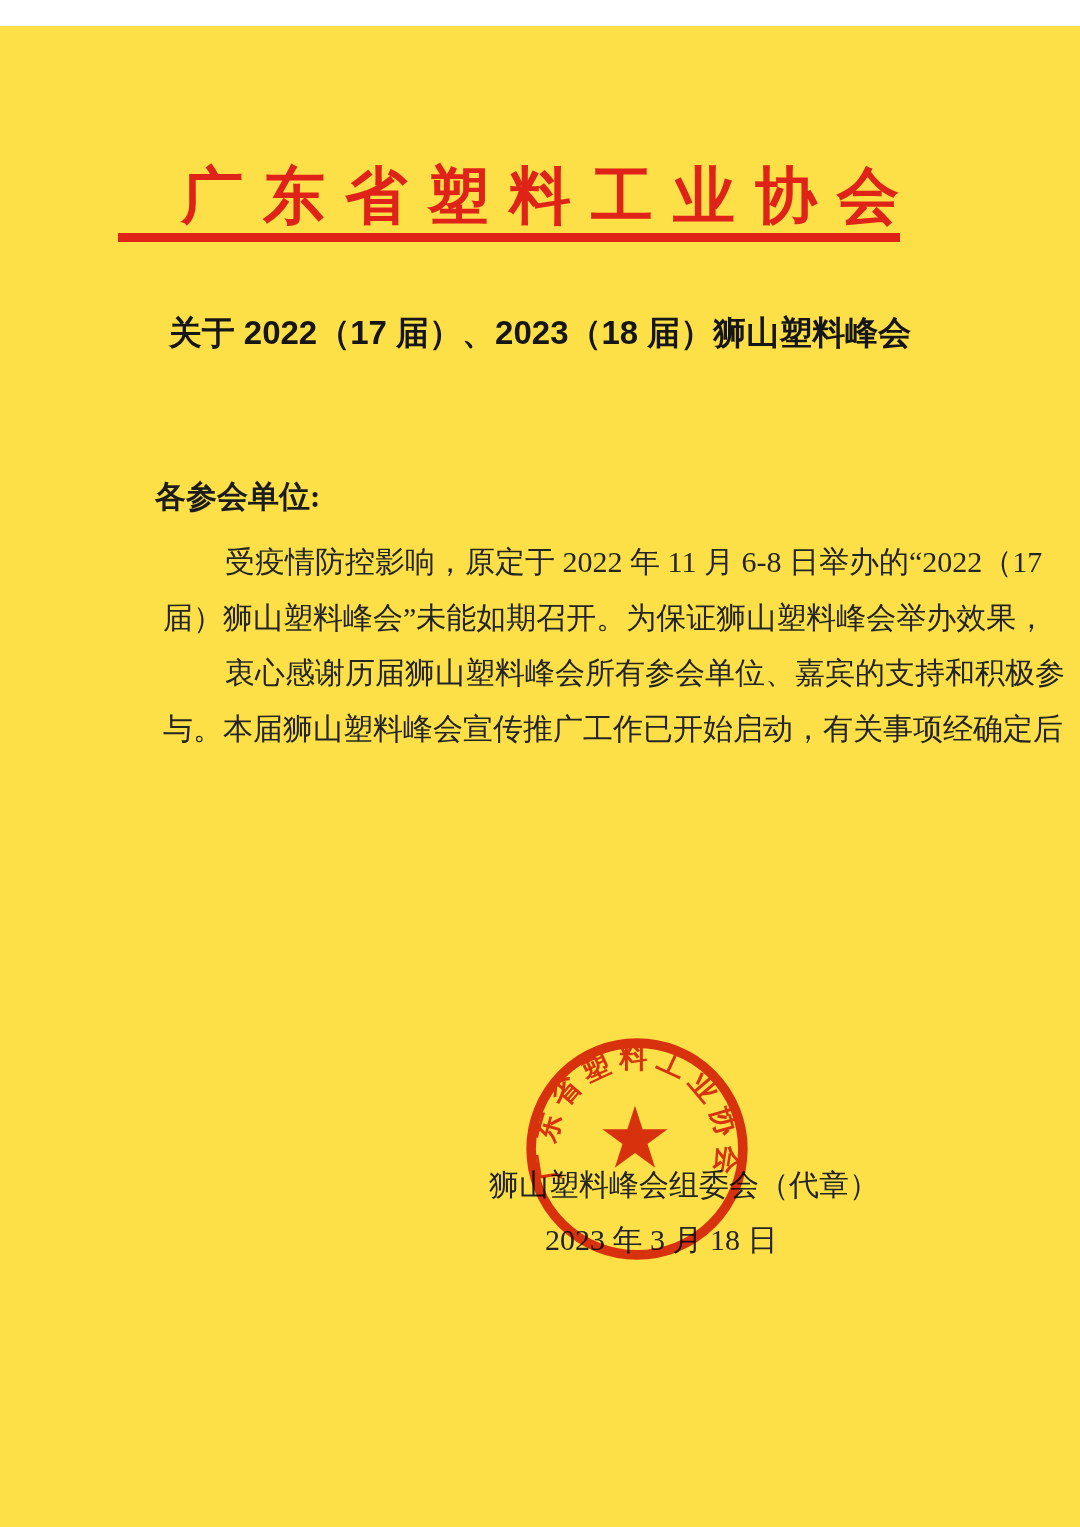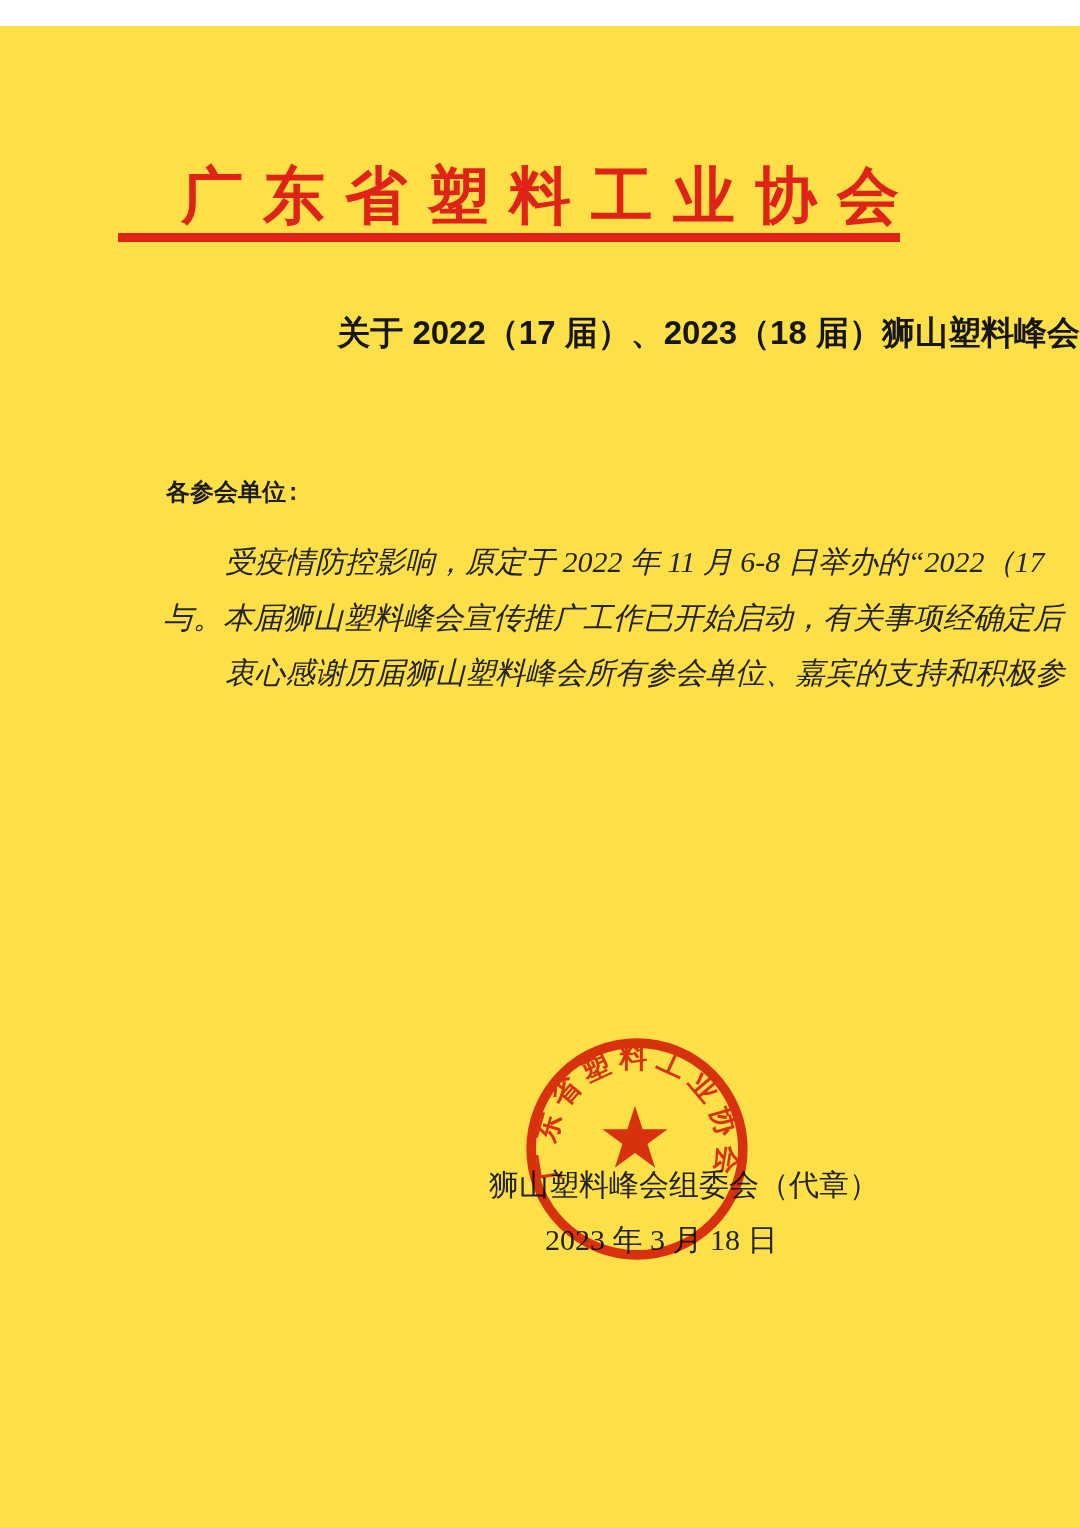--- a/index.html
+++ b/index.html
@@ -39,44 +39,43 @@
     position: absolute;
     top: 276px;
     left: 0;
     width: 100%;
     text-align: center;
     font-family: "Liberation Sans", sans-serif;
     font-weight: bold;
     font-size: 33px;
     color: #161616;
   }
-  .doc-title .t-line { line-height: 61px; white-space: nowrap; text-align: right; }
+  .doc-title .t-line { line-height: 61px; white-space: nowrap; }
   .salutation {
     position: absolute;
     top: 450px;
-    left: 166px;
-    font-family: Liberation Mono, monospace;
+    left: 155px;
+    font-family: Liberation Serif, serif;
     font-weight: bold;
-    font-size: 24px;
+    font-size: 31px;
     color: #1c1c1c;
     white-space: nowrap;
   }
   .body-block {
     position: absolute;
     top: 508px;
     left: 163px;
     width: 790px;
     font-size: 30px;
     color: #242424;
     font-family: "Liberation Serif", serif;
   }
   .body-line {
     line-height: 55.5px;
     white-space: nowrap;
-    font-style: italic;
   }
   .body-line.indent { padding-left: 62px; }
   .signature-line {
     position: absolute;
     top: 1139px;
     left: 489px;
     font-size: 30px;
     color: #242424;
     white-space: nowrap;
     font-family: "Liberation Serif", serif;
@@ -114,22 +113,23 @@
   <div class="org-rule"></div>
 
   <div class="doc-title">
     <div class="t-line">关于 2022（17 届）、2023（18 届）狮山塑料峰会</div>
   </div>
 
   <div class="salutation">各参会单位:</div>
 
   <div class="body-block">
     <div class="body-line indent">受疫情防控影响，原定于 2022 年 11 月 6-8 日举办的“2022（17</div>
+    <div class="body-line">届）狮山塑料峰会”未能如期召开。为保证狮山塑料峰会举办效果，</div>
+    <div class="body-line indent">衷心感谢历届狮山塑料峰会所有参会单位、嘉宾的支持和积极参</div>
     <div class="body-line">与。本届狮山塑料峰会宣传推广工作已开始启动，有关事项经确定后</div>
-    <div class="body-line indent">衷心感谢历届狮山塑料峰会所有参会单位、嘉宾的支持和积极参</div>
   </div>
 
   <div class="signature-line">狮山塑料峰会组委会（代章）</div>
 
   <div class="date-line">2023 年 3 月 18 日</div>
 
   <svg class="seal" viewBox="0 0 240 240" xmlns="http://www.w3.org/2000/svg">
     <defs>
       <path id="sealArc" d="M 46.6 154.2 A 81 81 0 1 1 193.4 154.2" fill="none"></path>
     </defs>

